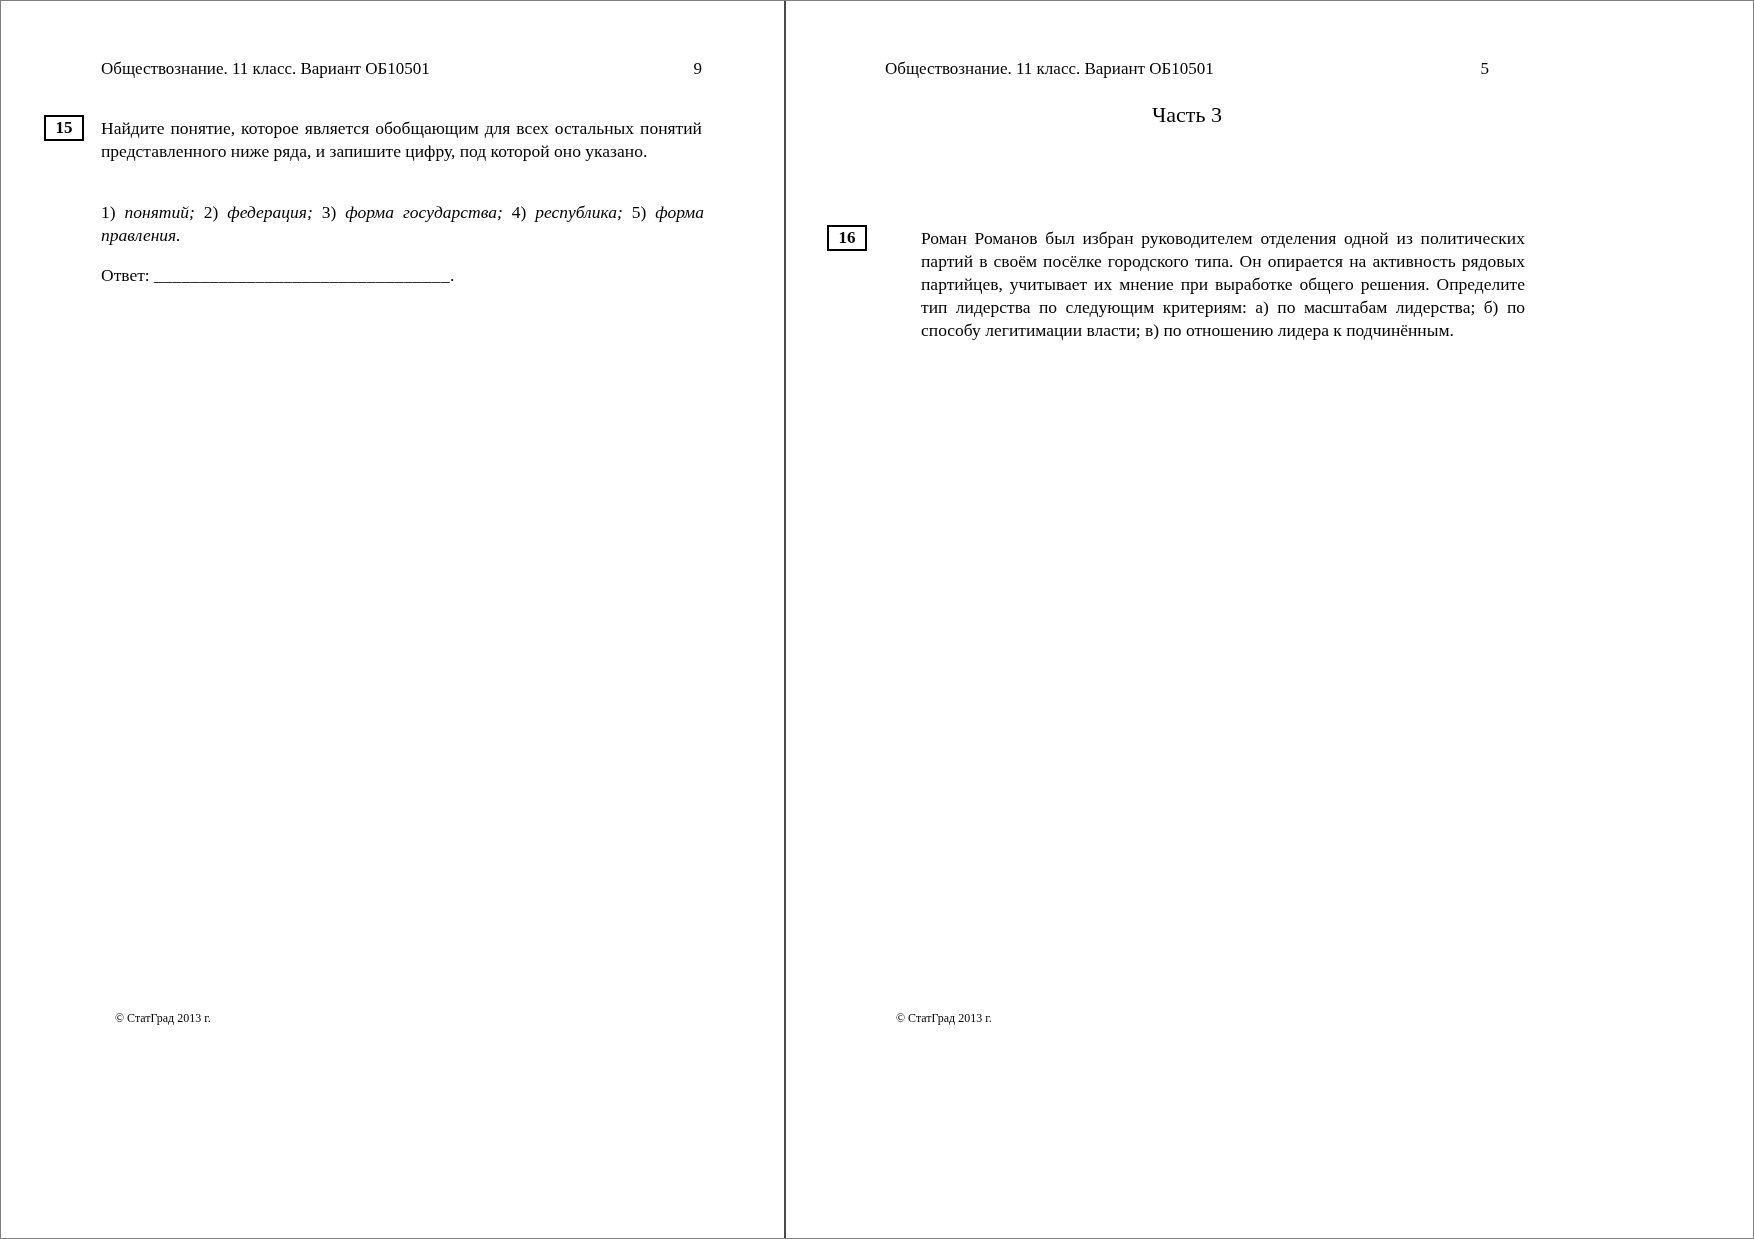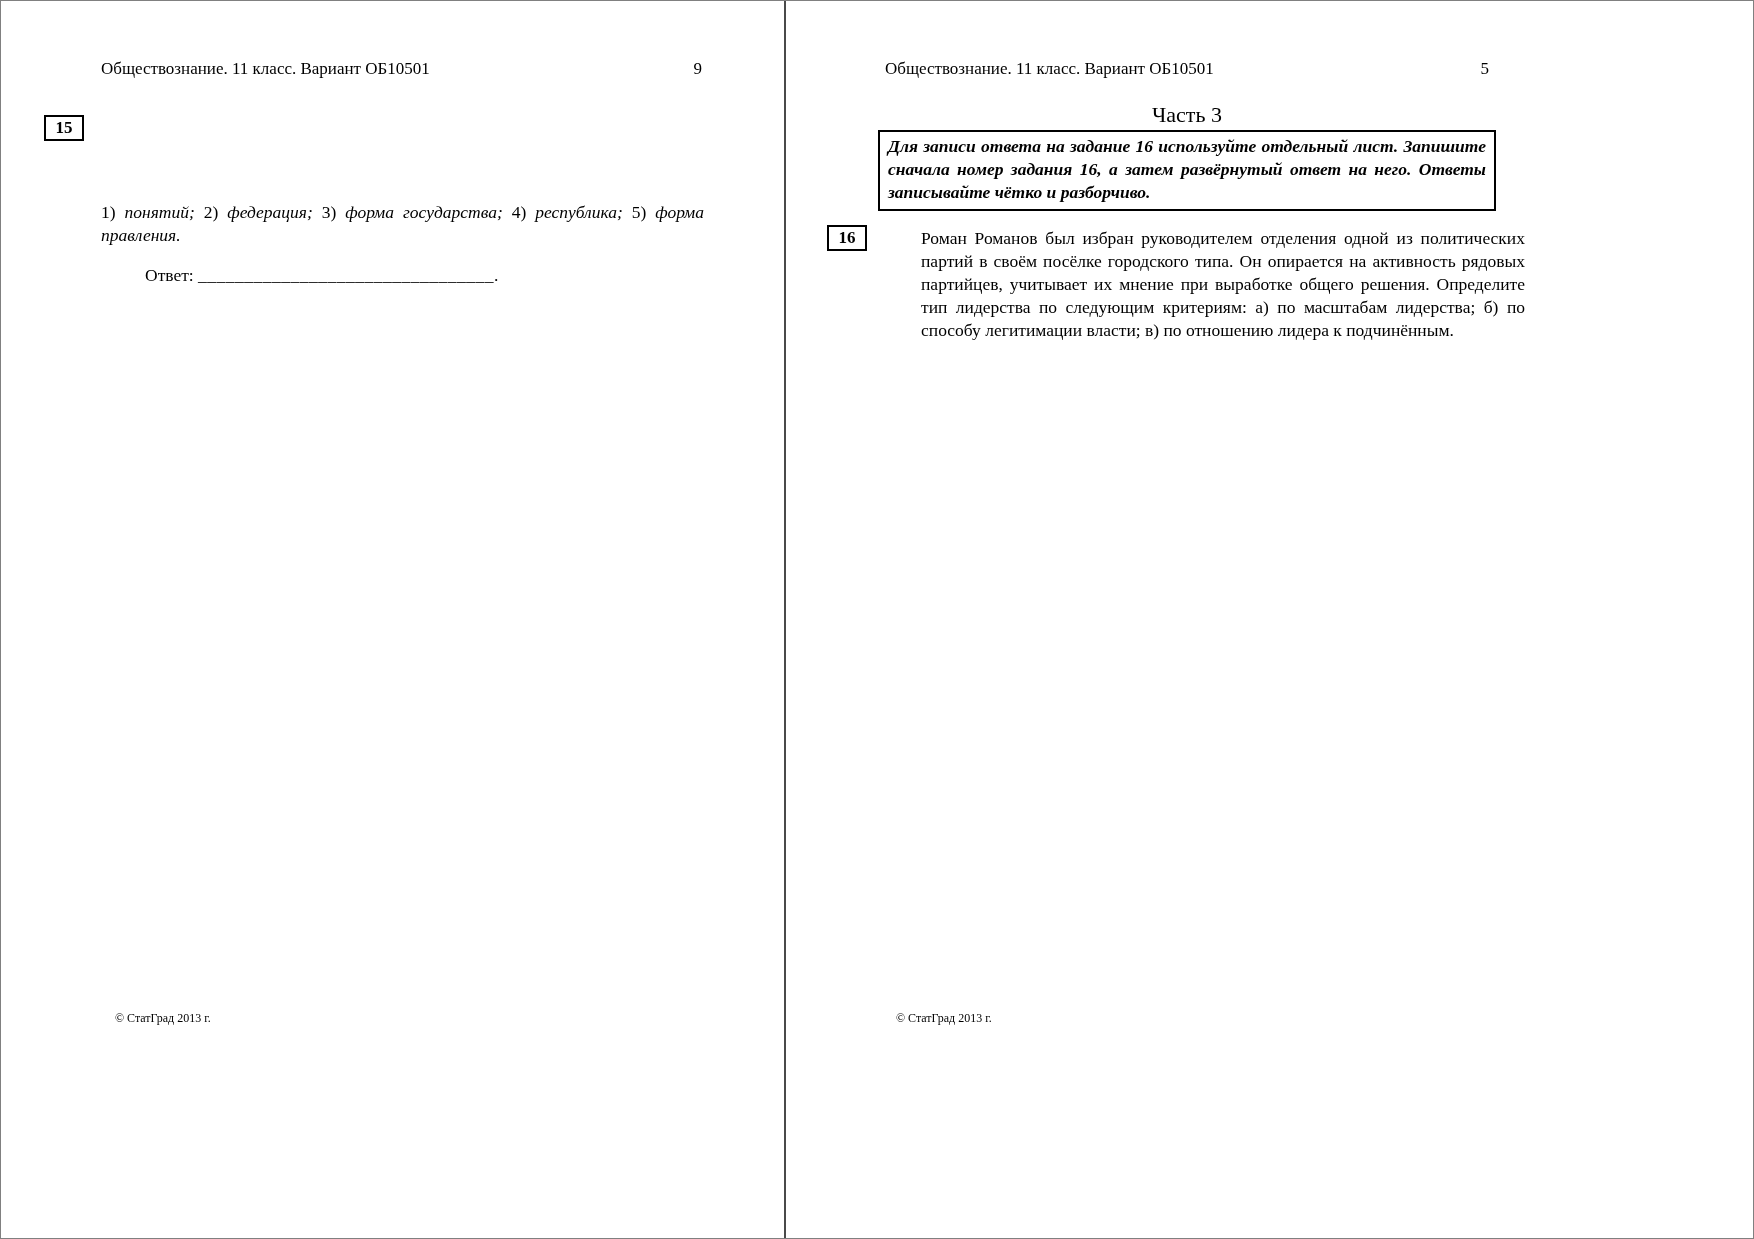--- a/index.html
+++ b/index.html
@@ -63,21 +63,21 @@
     text-align: justify;
   }
 
   
   .q15-box  { left: 43px; top: 114px; }
   .q15-text { position: absolute; left: 100px; top: 116px; width: 601px; }
   .options  { position: absolute; left: 100px; top: 200px; width: 603px; }
   .options i { font-style: italic; }
   .answer-row {
     position: absolute; left: 100px; top: 263px;
-    font-size: 17.5px; line-height: 23px; margin-left: 44px;
+    font-size: 17.5px; line-height: 23px;
   }
   .answer-blank { letter-spacing: 0.5px; }
 
   
   .part-title {
     position: absolute; left: 99px; top: 103px; width: 604px;
     text-align: center; font-weight: normal; font-size: 22px; line-height: 22px;
   }
   .instruction-box {
     position: absolute; left: 92px; top: 129px; width: 618px;
@@ -106,20 +106,21 @@
 
   <div class="page page-left">
 
     <div class="header-row">
       <span>Обществознание. 11 класс. Вариант ОБ10501</span>
       <span>9</span>
     </div>
 
     <div class="qnum-box q15-box">15</div>
 
+    <div class="body-text q15-text">Найдите понятие, которое является обобщающим для всех остальных понятий представленного ниже ряда, и запишите цифру, под которой оно указано.</div>
 
     <div class="body-text options">
       <span class="opt"><span>1)</span> <i>понятий;</i></span>
       <span class="opt"><span>2)</span> <i>федерация;</i></span>
       <span class="opt"><span>3)</span> <i>форма государства;</i></span>
       <span class="opt"><span>4)</span> <i>республика;</i></span>
       <span class="opt"><span>5)</span> <i>форма правления.</i></span>
     </div>
 
     <div class="answer-row">
@@ -134,21 +135,20 @@
 
   <div class="page page-right">
 
     <div class="header-row">
       <span>Обществознание. 11 класс. Вариант ОБ10501</span>
       <span>5</span>
     </div>
 
     <div class="part-title">Часть 3</div>
 
-    <div class="instruction-box body-text">Для записи ответа на задание 16 используйте отдельный лист. Запишите сначала номер задания 16, а затем развёрнутый ответ на него. Ответы записывайте чётко и разборчиво.</div>
 
     <div class="qnum-box q16-box">16</div>
 
     <div class="body-text q16-text">Роман Романов был избран руководителем отделения одной из политических партий в своём посёлке городского типа. Он опирается на активность рядовых партийцев, учитывает их мнение при выработке общего решения. Определите тип лидерства по следующим критериям: а) по масштабам лидерства; б) по способу легитимации власти; в) по отношению лидера к подчинённым.</div>
 
     <div class="footer">© СтатГрад 2013 г.</div>
   </div>
 
 </div>
 

